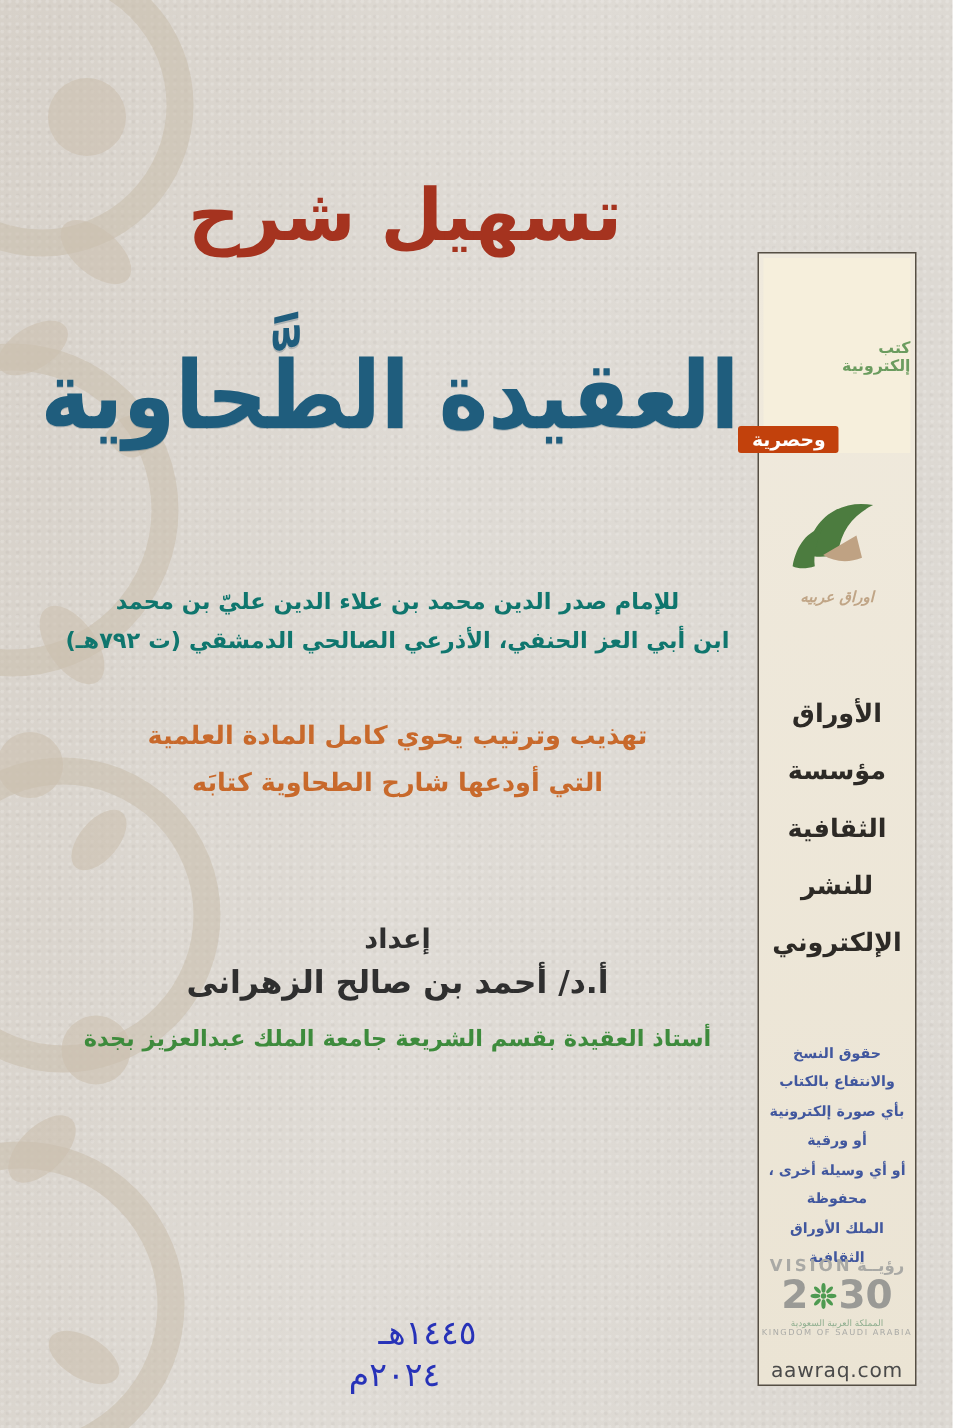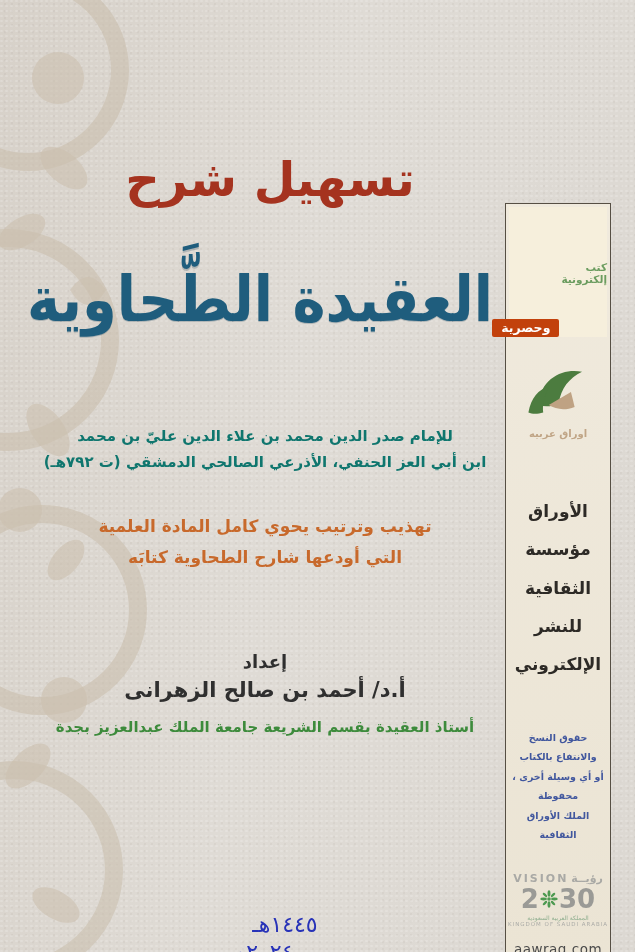--- a/index.html
+++ b/index.html
@@ -6,21 +6,21 @@
   body{
     width:635px;height:952px;position:relative;overflow:hidden;
     font-family:"DejaVu Sans",sans-serif;
     background:
       radial-gradient(circle at 30% 20%, rgba(255,255,255,.18) 1px, transparent 1.5px),
       radial-gradient(circle at 70% 60%, rgba(90,80,70,.05) 1px, transparent 1.5px),
       linear-gradient(100deg,#d7d1c9 0%,#dfdbd5 45%,#dcd8d2 100%);
     background-size:5px 5px,7px 7px,100% 100%;
   }
   .left-pattern{position:absolute;left:0;top:0;width:155px;height:952px;pointer-events:none;}
-  .content{position:absolute;inset:0;direction:rtl;margin-top:35px;}
+  .content{position:absolute;inset:0;direction:rtl;}
 
   .pretitle{
     position:absolute;top:116px;left:40px;width:460px;text-align:center;
     font-size:48px;font-weight:bold;color:#a5331f;letter-spacing:1px;
   }
   .main-title{
     position:absolute;top:230px;left:20px;width:480px;text-align:center;
     font-size:56px;font-weight:bold;color:#1f5d7d;line-height:1.25;
     transform:scaleY(1.12);letter-spacing:2px;
     text-shadow:0 1px 0 rgba(40,70,90,.25);
@@ -57,21 +57,21 @@
     position:absolute;top:3px;left:3px;right:3px;height:130px;
     background:#f6efdc;display:flex;flex-direction:row;align-items:center;
   }
   .ebadge .elabel{font-size:10.5px;font-weight:bold;color:#6b9c5f;margin-top:1px;}
   .echip{
     align-self:flex-end;margin-right:2px;margin-top:3px;
     background:#c2410c;color:#fff;font-size:12.5px;font-weight:bold;
     padding:1px 9px 2px;border-radius:2px;
   }
   .awraq{position:absolute;top:158px;left:0;width:100%;display:flex;flex-direction:column;align-items:center;}
-  .awraq .alabel{font-size:10px;color:#c0a586;font-weight:bold;margin-top:4px;letter-spacing:1px;}
+  .awraq .alabel{font-size:10px;color:#c0a586;font-weight:bold;margin-top:4px;letter-spacing:1px;font-style:italic;}
   .publisher{
     position:absolute;top:288px;left:0;width:100%;text-align:center;
     font-size:17px;font-weight:bold;color:#2d2a26;line-height:2.25;
   }
   .copyright{
     position:absolute;top:524px;left:0;width:100%;padding:0 5px;box-sizing:border-box;
     text-align:center;font-size:9.5px;font-weight:bold;color:#41579e;line-height:2.05;
   }
   .vision{position:absolute;top:668px;left:0;width:100%;display:flex;flex-direction:column;align-items:center;direction:ltr;}
   .vision .v-row1{display:flex;gap:3px;align-items:baseline;font-size:11px;letter-spacing:2px;color:#a9a9a5;font-weight:bold;}
@@ -170,20 +170,21 @@
     <div class="publisher">
       <div>الأوراق</div>
       <div>مؤسسة</div>
       <div>الثقافية</div>
       <div>للنشر</div>
       <div>الإلكتروني</div>
     </div>
 
     <div class="copyright">
       <div>حقوق النسخ والانتفاع بالكتاب</div>
+      <div>بأي صورة إلكترونية أو ورقية</div>
       <div>أو أي وسيلة أخرى ، محفوظة</div>
       <div>الملك الأوراق الثقافية</div>
     </div>
 
     <div class="vision">
       <div class="v-row1">
         <span>VISION</span>
         <span class="ar">رؤيــة</span>
       </div>
       <div class="v-year">

